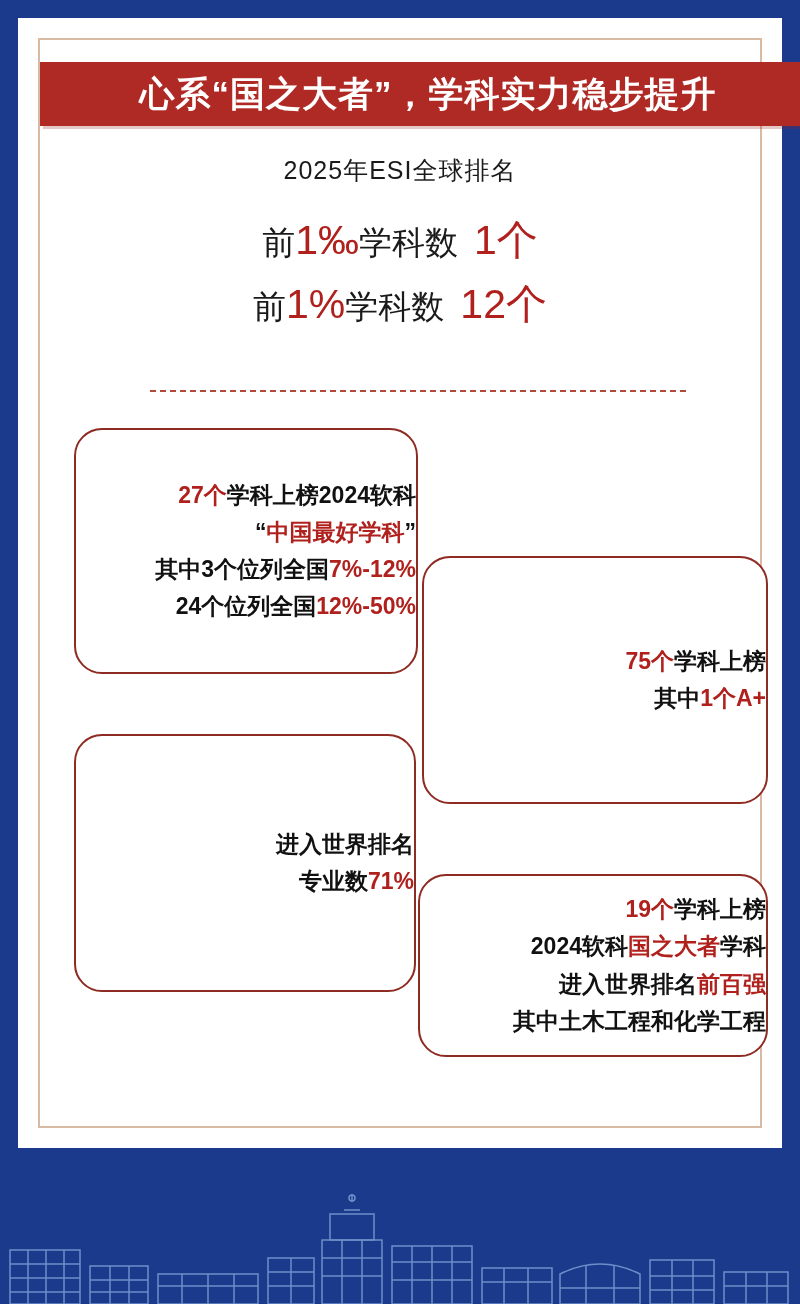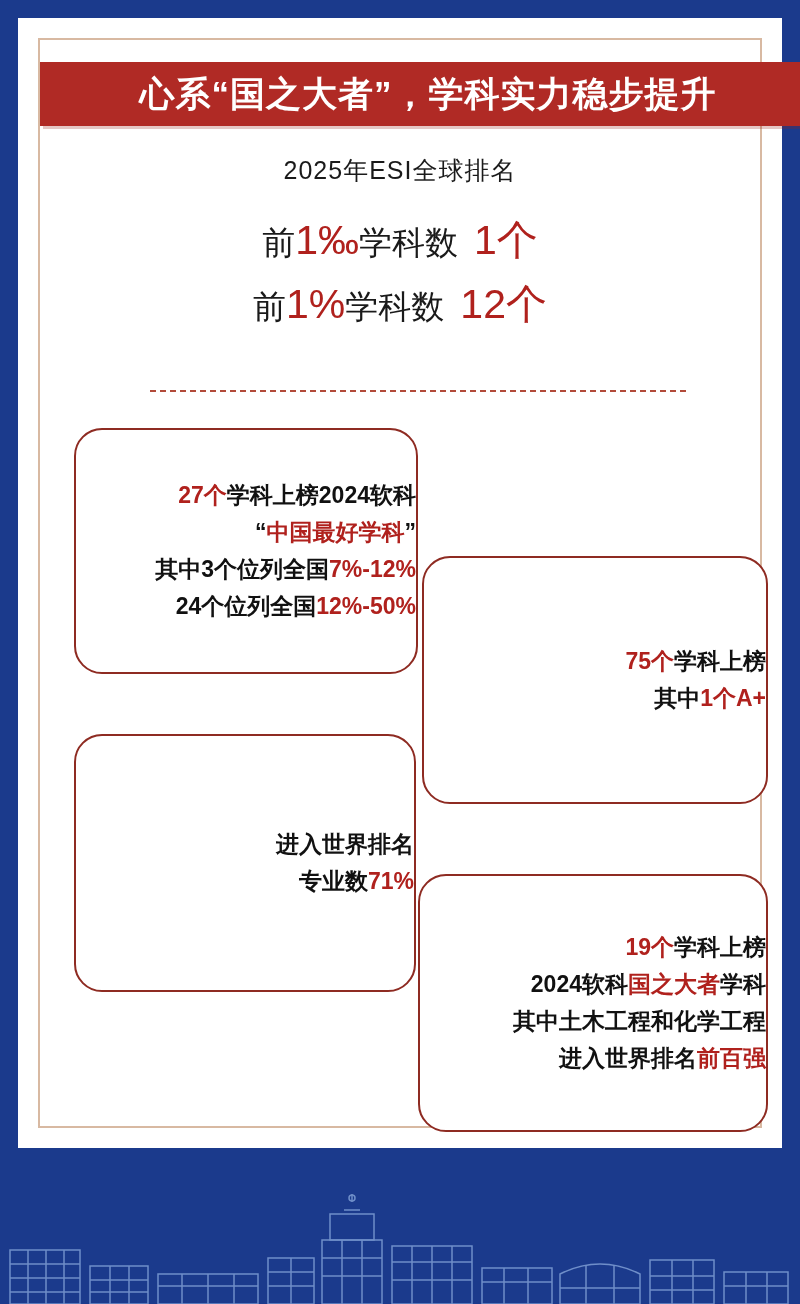--- a/index.html
+++ b/index.html
@@ -115,21 +115,21 @@
   }
   .fact .line {
     font-size: 23px;
     line-height: 1.62;
     white-space: nowrap;
   }
 
   #fact-1 { left: 56px;  top: 410px; width: 344px; height: 246px; }
   #fact-2 { left: 404px; top: 538px; width: 346px; height: 248px; }
   #fact-3 { left: 56px;  top: 716px; width: 342px; height: 258px; }
-  #fact-4 { left: 400px; top: 856px; width: 350px; height: 258px; }
+  #fact-4 { left: 400px; top: 856px; width: 350px; height: 183px; }
 
   #fact-2 .line, #fact-4 .line { font-size: 23px; }
 </style>
 </head>
 <body>
 
 <svg class="skyline" viewBox="0 0 800 150">
   <g fill="none" stroke="#6f8ec9" stroke-width="1.5">
     <rect x="10" y="96" width="70" height="54"></rect>
     <line x1="10" y1="110" x2="80" y2="110"></line>
@@ -226,16 +226,16 @@
       <div class="line"><span class="red">75个</span><span>学科上榜</span></div>
       <div class="line"><span>其中</span><span class="red">1个A+</span></div>
     </div>
   <div class="fact" id="fact-3">
       <div class="line"><span>进入世界排名</span></div>
       <div class="line"><span>专业数</span><span class="red">71%</span></div>
     </div>
   <div class="fact" id="fact-4">
       <div class="line"><span class="red">19个</span><span>学科上榜</span></div>
       <div class="line"><span>2024软科</span><span class="red">国之大者</span><span>学科</span></div>
+      <div class="line"><span>进入世界排名</span><span class="red">前百强</span></div>
       <div class="line"><span>其中土木工程和化学工程</span></div>
-      <div class="line"><span>进入世界排名</span><span class="red">前百强</span></div>
     </div>
 </div>
 
 </body></html>

